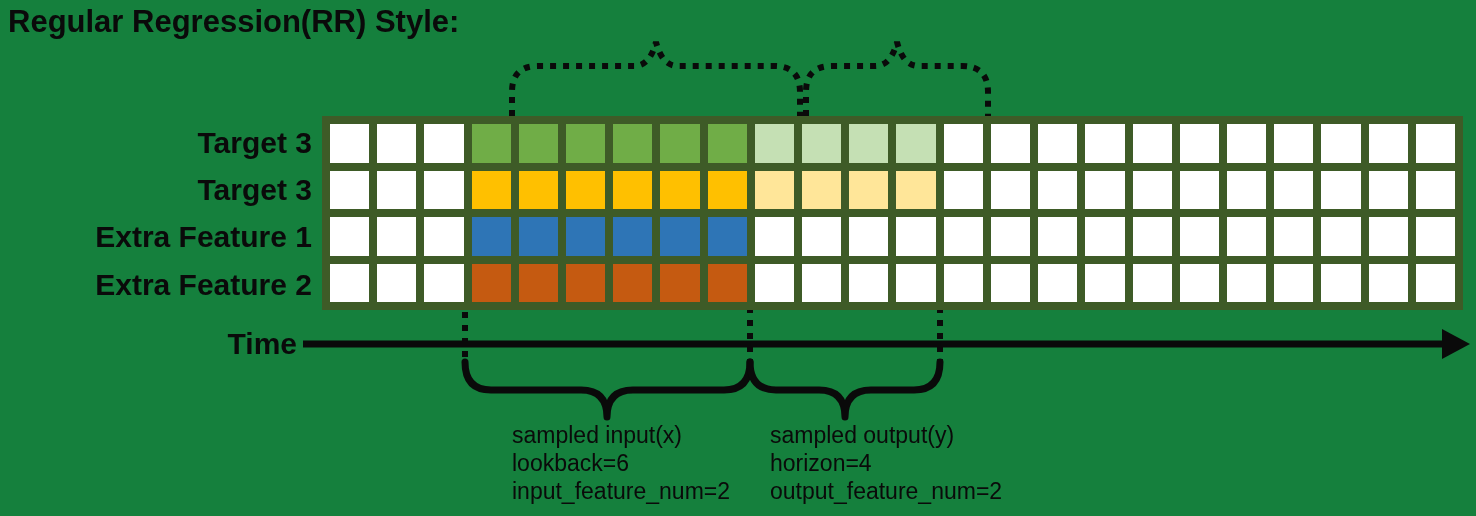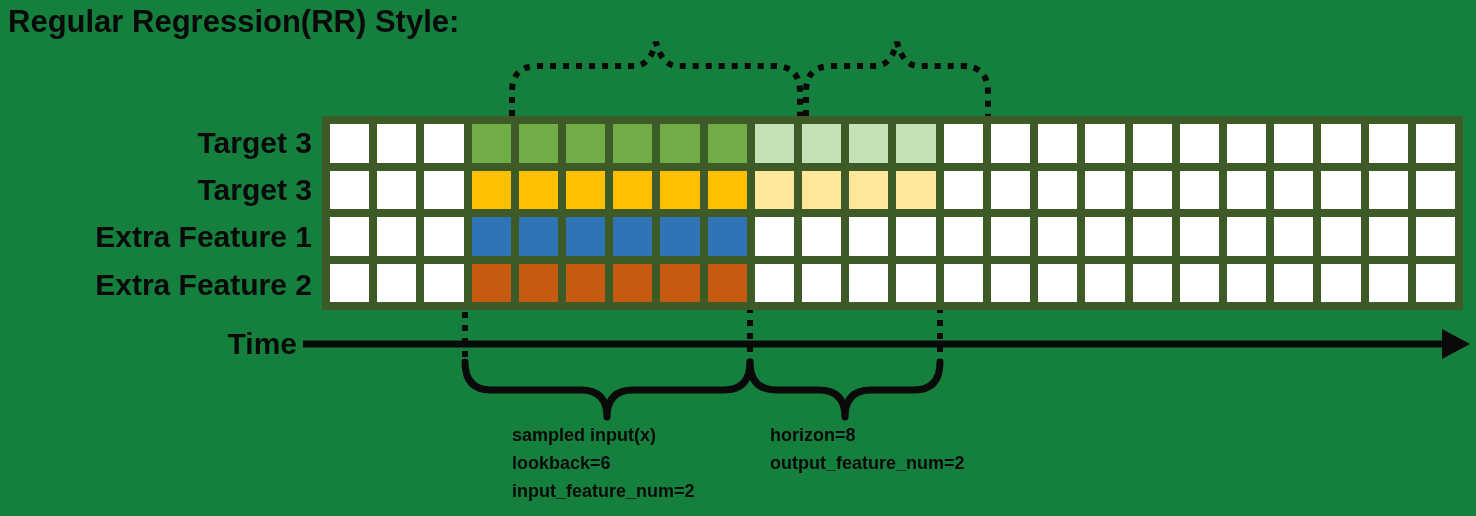--- a/index.html
+++ b/index.html
@@ -24,21 +24,21 @@
   .row-label{
     position:absolute;left:0;width:312px;height:47px;text-align:right;
     font-size:30px;font-weight:bold;display:flex;align-items:center;justify-content:flex-end;
   }
   .time-label{
     position:absolute;left:0;width:297px;top:325px;height:38px;text-align:right;
     font-size:30px;font-weight:bold;display:flex;align-items:center;justify-content:flex-end;
   }
   .overlay{position:absolute;left:0;top:0;pointer-events:none;}
   .annot{
-    position:absolute;top:421px;font-size:18px;line-height:28px;font-weight:700;
+    position:absolute;top:421px;font-size:23px;line-height:28px;font-weight:400;
   }
   .annot.input{left:512px;}
   .annot.output{left:770px;}
 </style>
 </head>
 <body>
 
 <div class="canvas">
 
   <div class="title">Regular Regression(RR) Style:</div>
@@ -167,17 +167,18 @@
   <div class="row-label" style="top:261px">Extra Feature 2</div>
 
   <div class="time-label">Time</div>
 
   <div class="annot input">
     <div>sampled input(x)</div>
     <div>lookback=6</div>
     <div>input_feature_num=2</div>
   </div>
   <div class="annot output">
-    <div>horizon=8</div>
+    <div>sampled output(y)</div>
+    <div>horizon=4</div>
     <div>output_feature_num=2</div>
   </div>
 
 </div>
 
 </body></html>

